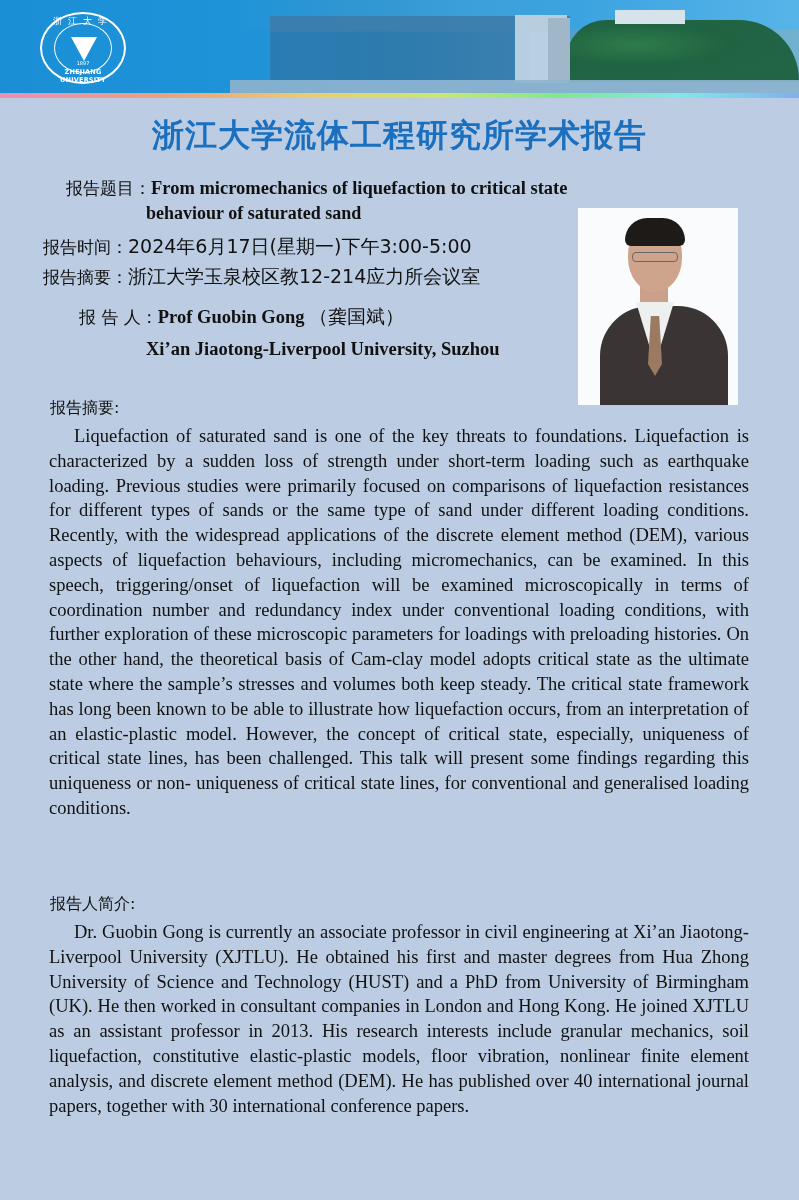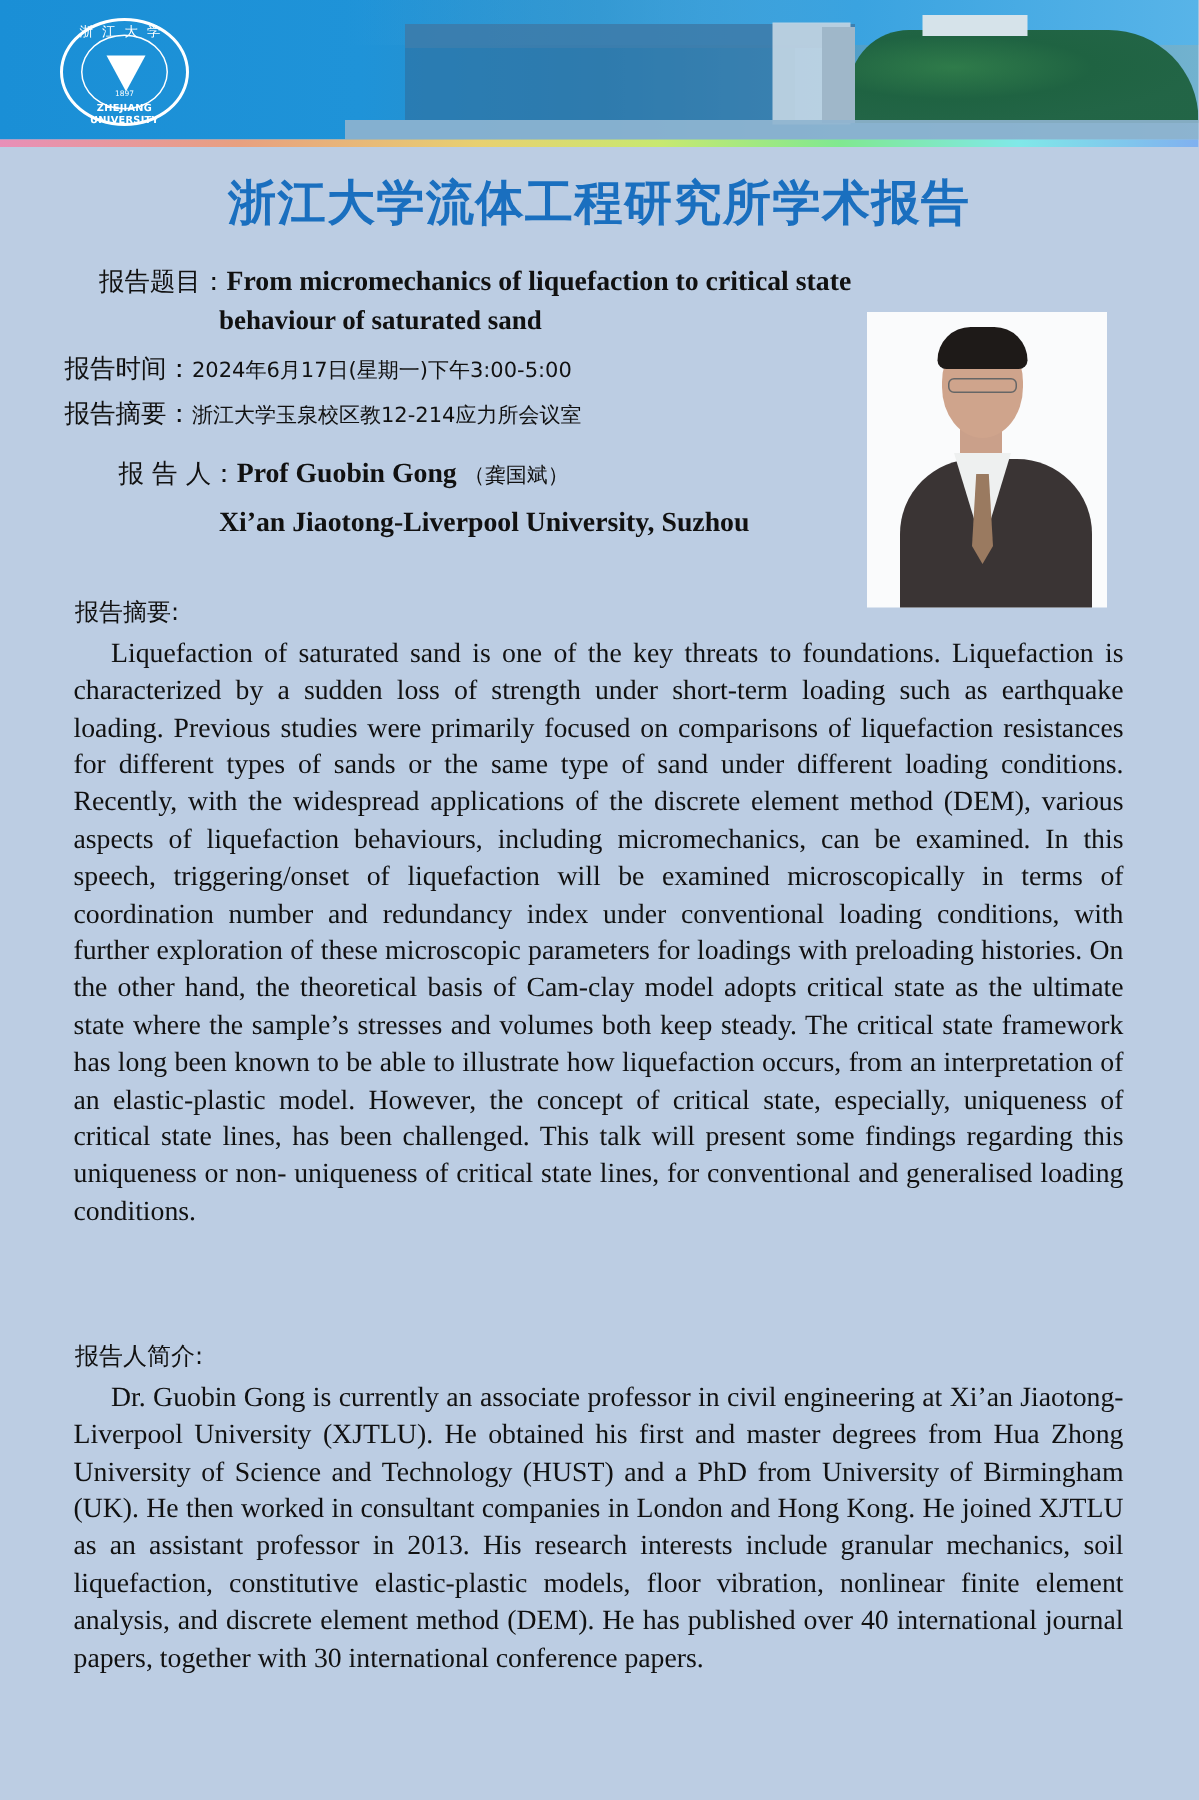--- a/index.html
+++ b/index.html
@@ -49,21 +49,21 @@
     background: linear-gradient(90deg, #e88fb8 0%, #e8a080 20%, #e8d070 40%, #c8e870 55%, #80e890 70%, #80e8e8 85%, #80b0f0 100%);
   }
   .title {
     position: absolute; left: 0; top: 114px; width: 799px; text-align: center;
     font-family: "DejaVu Sans", "Liberation Sans", sans-serif; font-weight: bold;
     font-size: 32px; color: #1a6fbf; letter-spacing: 1px;
   }
   .info { position: absolute; left: 43px; font-size: 18.5px; line-height: 24px; white-space: nowrap; }
   .info .label { font-family: "DejaVu Sans", sans-serif; font-size: 17px; }
   .info .val-b { font-weight: bold; }
-  .info .val { font-family: "DejaVu Sans", sans-serif; font-size: 14px; }
+  .info .val { font-family: "DejaVu Sans", sans-serif; font-size: 19px; }
   .topic-2 { position:absolute; left: 146px; top: 203px; font-size: 18px; font-weight: bold; }
   .affil { position:absolute; left: 146px; top: 339px; font-size: 18.5px; font-weight: bold; white-space: nowrap; }
   .photo {
     position: absolute; left: 578px; top: 208px; width: 160px; height: 197px;
     background: #fafbfc; overflow: hidden;
   }
   .photo .suit { position:absolute; left: 22px; top: 98px; width: 128px; height: 110px; background:#3a3434; border-radius: 50px 50px 0 0; }
   .photo .shirt { position:absolute; left: 58px; top: 94px; width: 38px; height: 50px; background:#eef0f0; clip-path: polygon(0 0,100% 0,60% 100%,40% 100%); }
   .photo .tie { position:absolute; left: 70px; top: 108px; width: 14px; height: 60px; background:#9a7a60; clip-path: polygon(20% 0,80% 0,100% 80%,50% 100%,0 80%); }
   .photo .neck { position:absolute; left: 62px; top: 76px; width: 28px; height: 24px; background:#caa08a; }

